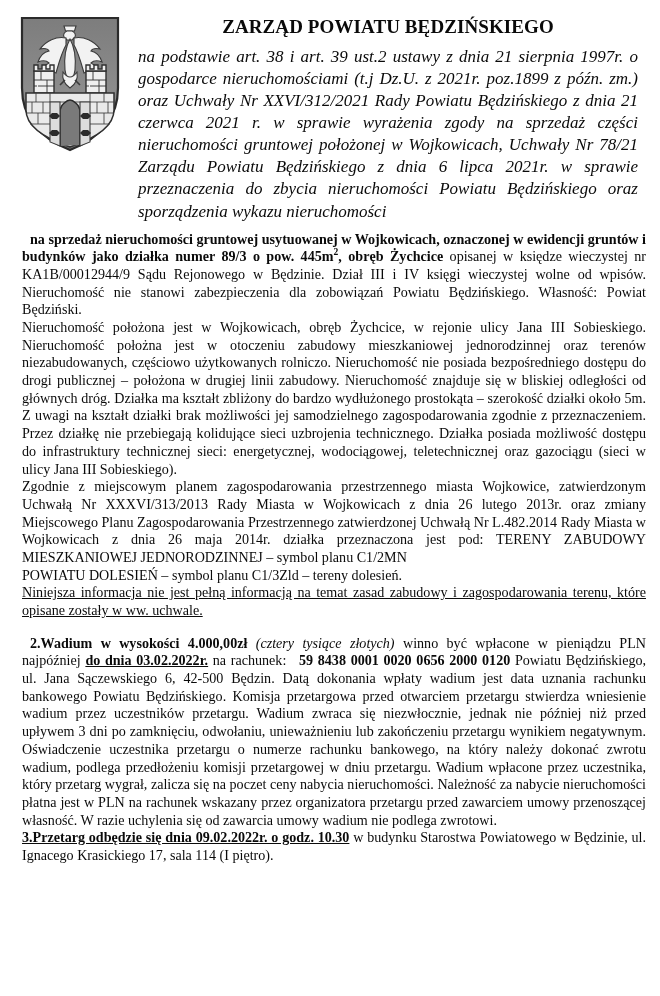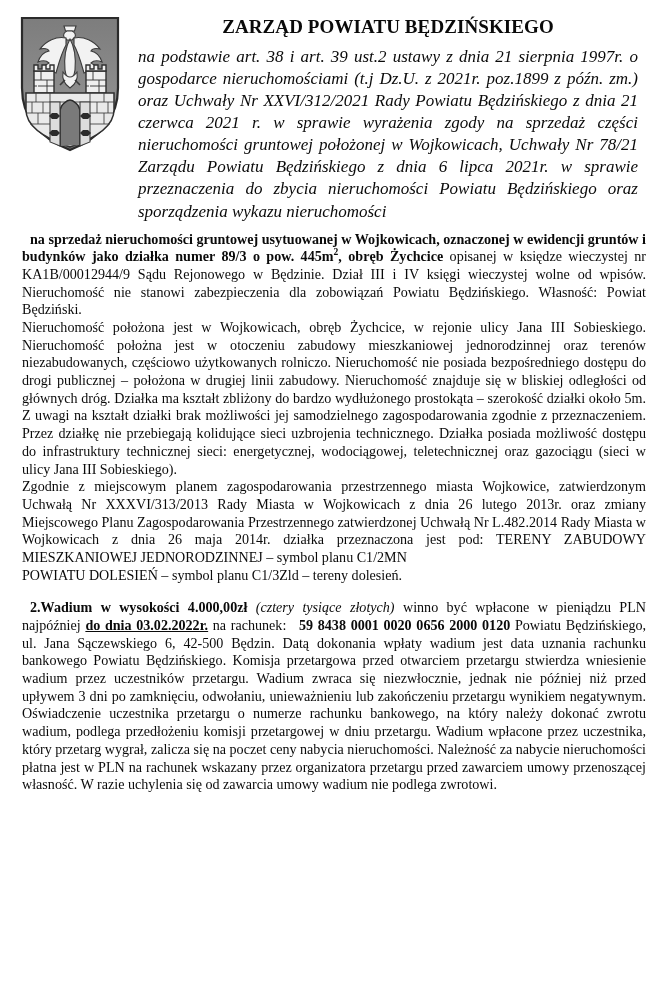--- a/index.html
+++ b/index.html
@@ -193,21 +193,23 @@
   <div class="body-text">
 
     <p><b><span>na sprzedaż nieruchomości gruntowej usytuowanej w Wojkowicach, oznaczonej w ewidencji gruntów i budynków jako działka numer 89/3 o pow. 445m</span><sup>2</sup><span>, obręb Żychcice</span></b><span> opisanej w księdze wieczystej nr KA1B/00012944/9 Sądu Rejonowego w Będzinie. Dział III i IV księgi wieczystej wolne od wpisów. Nieruchomość nie stanowi zabezpieczenia dla zobowiązań Powiatu Będzińskiego. Własność: Powiat Będziński.</span></p>
 
     <p>Nieruchomość położona jest w Wojkowicach, obręb Żychcice, w rejonie ulicy Jana III Sobieskiego. Nieruchomość położna jest w otoczeniu zabudowy mieszkaniowej jednorodzinnej oraz terenów niezabudowanych, częściowo użytkowanych rolniczo. Nieruchomość nie posiada bezpośredniego dostępu do drogi publicznej – położona w drugiej linii zabudowy. Nieruchomość znajduje się w bliskiej odległości od głównych dróg. Działka ma kształt zbliżony do bardzo wydłużonego prostokąta – szerokość działki około 5m. Z uwagi na kształt działki brak możliwości jej samodzielnego zagospodarowania zgodnie z przeznaczeniem. Przez działkę nie przebiegają kolidujące sieci uzbrojenia technicznego. Działka posiada możliwość dostępu do infrastruktury technicznej sieci: energetycznej, wodociągowej, teletechnicznej oraz gazociągu (sieci w ulicy Jana III Sobieskiego).</p>
 
     <p>Zgodnie z miejscowym planem zagospodarowania przestrzennego miasta Wojkowice, zatwierdzonym Uchwałą Nr XXXVI/313/2013 Rady Miasta w Wojkowicach z dnia 26 lutego 2013r. oraz zmiany Miejscowego Planu Zagospodarowania Przestrzennego zatwierdzonej Uchwałą Nr L.482.2014 Rady Miasta w Wojkowicach z dnia 26 maja 2014r. działka przeznaczona jest pod: TERENY ZABUDOWY MIESZKANIOWEJ JEDNORODZINNEJ – symbol planu C1/2MN</p>
 
     <p class="p-nojust">POWIATU DOLESIEŃ – symbol planu C1/3Zld – tereny dolesień.</p>
 
+    <p><span class="u">Niniejsza informacja nie jest pełną informacją na temat zasad zabudowy i zagospodarowania terenu, które opisane zostały w ww. uchwale.</span></p>
 
     <div class="gap-md"></div>
 
 
     <p><b>2.Wadium w wysokości 4.000,00zł</b><span> </span><i>(cztery tysiące złotych)</i><span> winno być wpłacone w pieniądzu PLN najpóźniej </span><span class="bu">do dnia 03.02.2022r.</span><span> na rachunek: </span><b>59 8438 0001 0020 0656 2000 0120</b><span> Powiatu Będzińskiego, ul. Jana Sączewskiego 6, 42-500 Będzin. Datą dokonania wpłaty wadium jest data uznania rachunku bankowego Powiatu Będzińskiego. Komisja przetargowa przed otwarciem przetargu stwierdza wniesienie wadium przez uczestników przetargu. Wadium zwraca się niezwłocznie, jednak nie później niż przed upływem 3 dni po zamknięciu, odwołaniu, unieważnieniu lub zakończeniu przetargu wynikiem negatywnym. Oświadczenie uczestnika przetargu o numerze rachunku bankowego, na który należy dokonać zwrotu wadium, podlega przedłożeniu komisji przetargowej w dniu przetargu. Wadium wpłacone przez uczestnika, który przetarg wygrał, zalicza się na poczet ceny nabycia nieruchomości. Należność za nabycie nieruchomości płatna jest w PLN na rachunek wskazany przez organizatora przetargu przed zawarciem umowy przenoszącej własność. W razie uchylenia się od zawarcia umowy wadium nie podlega zwrotowi.</span></p>
 
+    <p><span class="bu">3.Przetarg odbędzie się dnia 09.02.2022r. o godz. 10.30</span><span> w budynku Starostwa Powiatowego w Będzinie, ul. Ignacego Krasickiego 17, sala 114 (I piętro).</span></p>
 
   </div>
 </div>
 
 </body></html>

